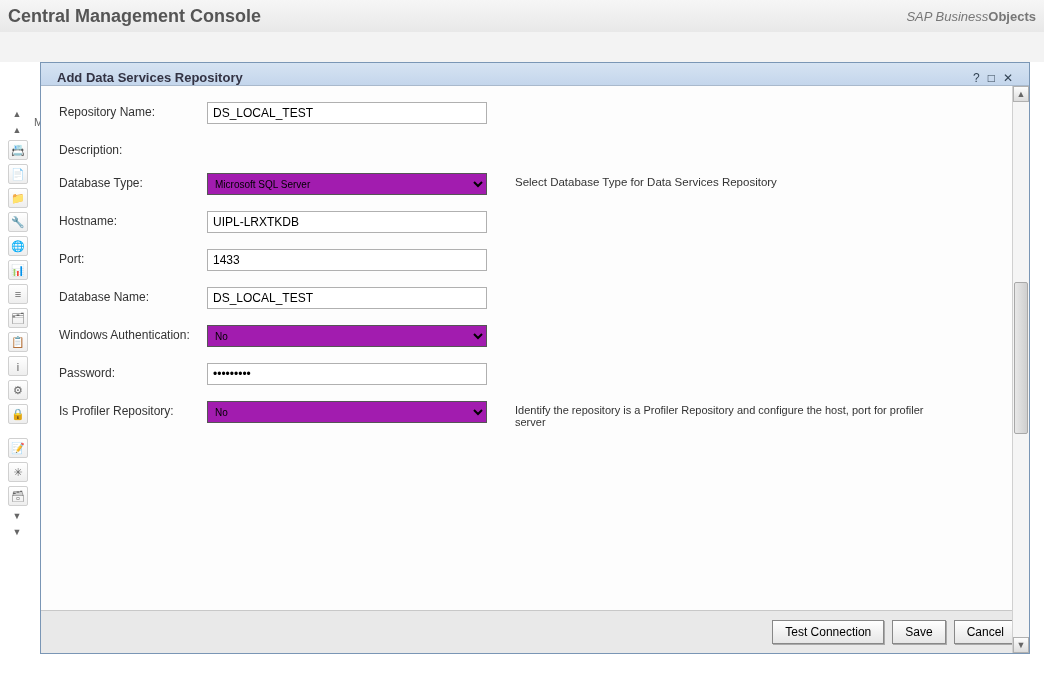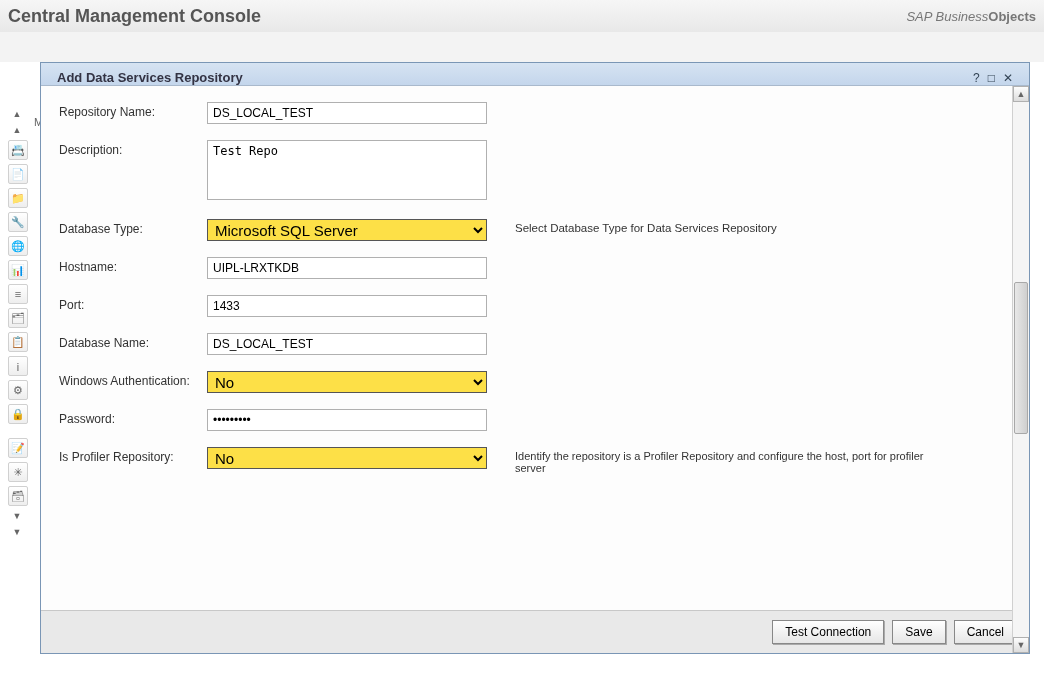--- a/index.html
+++ b/index.html
@@ -128,22 +128,22 @@
     padding: 3px 5px;
     box-sizing: border-box;
     font-size: 12px;
     resize: none;
     overflow-y: scroll;
   }
   .form-row select {
     width: 100%;
     height: 22px;
     border: 1px solid #555;
-    background:#fde047;
-    font-size: 15px;
+    background:#a21caf;
+    font-size: 10px;
     padding-left:3px;
     box-sizing: border-box;
   }
   .hint {
     margin-left: 28px;
     font-size: 11.5px;
     padding-top: 3px;
     max-width: 440px;
   }
   .hint-tiny { font-size: 11px; }
@@ -269,21 +269,20 @@
   <div class="dialog-body">
     <div class="form-scroll">
 
       <div class="form-row">
         <label>Repository Name:</label>
         <div class="field"><input type="text" value="DS_LOCAL_TEST" style=""></div>
       </div>
 
       <div class="form-row">
         <label>Description:</label>
-        <div class="field"><textarea style="">Test Repo</textarea></div>
       </div>
 
       <div class="form-row" style="margin-top:0;">
         <label>Database Type:</label>
         <div class="field">
           <select>
             <option>Microsoft SQL Server</option>
           </select>
         </div>
         <div class="hint">Select Database Type for Data Services Repository</div>

